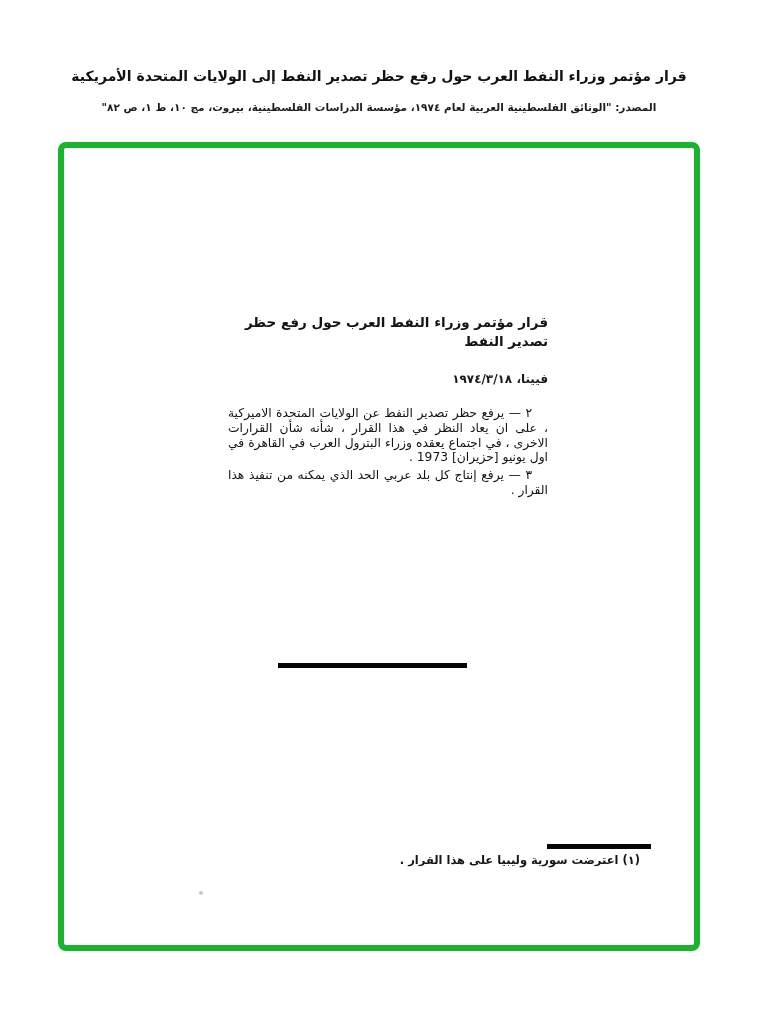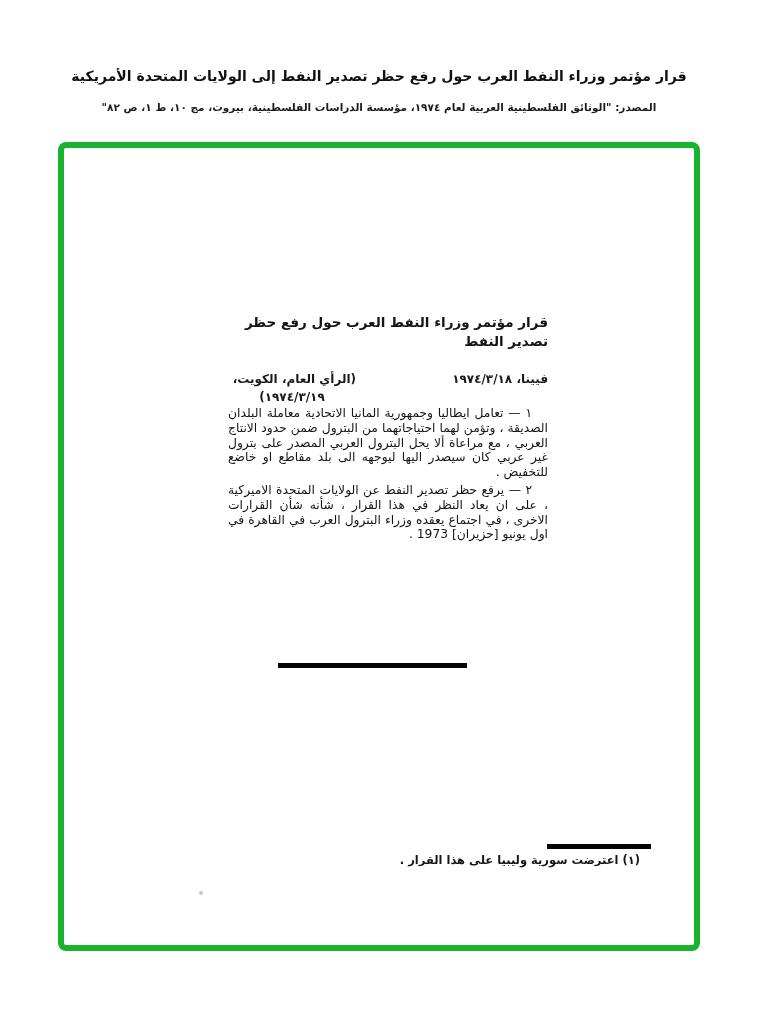--- a/index.html
+++ b/index.html
@@ -60,29 +60,25 @@
 <div class="abs hdr-source">المصدر: "الوثائق الفلسطينية العربية لعام ١٩٧٤، مؤسسة الدراسات الفلسطينية، بيروت، مج ١٠، ط ١، ص ٨٢"</div>
 
 <div class="abs frame" style="border-color: rgb(26, 179, 45);"></div>
 
 <div class="abs doc-title">
   <div>قرار مؤتمر وزراء النفط العرب حول رفع حظر تصدير النفط</div>
 </div>
 
 <div class="abs dateline">
   <span class="dl-right">فيينا، ١٩٧٤/٣/١٨</span>
-  <span class="dl-left">
-    <div class="l1">(الرأي العام، الكويت،</div>
-    <div class="l2">١٩٧٤/٣/١٩)</div>
-  </span>
 </div>
 
 <div class="abs body-text">
-  <p>١ — تعامل ايطاليا وجمهورية المانيا الاتحادية معاملة البلدان الصديقة ، وتؤمن لهما احتياجاتهما من البترول ضمن حدود الانتاج العربي ، مع مراعاة ألا يحل البترول العربي المصدر على بترول غير عربي كان سيصدر اليها ليوجهه الى بلد مقاطع او خاضع للتخفيض .</p>
   <p>٢ — يرفع حظر تصدير النفط عن الولايات المتحدة الاميركية ، على ان يعاد النظر في هذا القرار ، شأنه شأن القرارات الاخرى ، في اجتماع يعقده وزراء البترول العرب في القاهرة في اول يونيو [حزيران] 1973 .</p>
+  <p>٣ — يرفع إنتاج كل بلد عربي الحد الذي يمكنه من تنفيذ هذا القرار .</p>
 </div>
 
 <div class="abs rule rule-mid"></div>
 
 <div class="abs rule rule-foot"></div>
 <div class="abs footnote">(١) اعترضت سورية وليبيا على هذا القرار .</div>
 
 <div class="abs speck"></div>
 
 </body></html>

